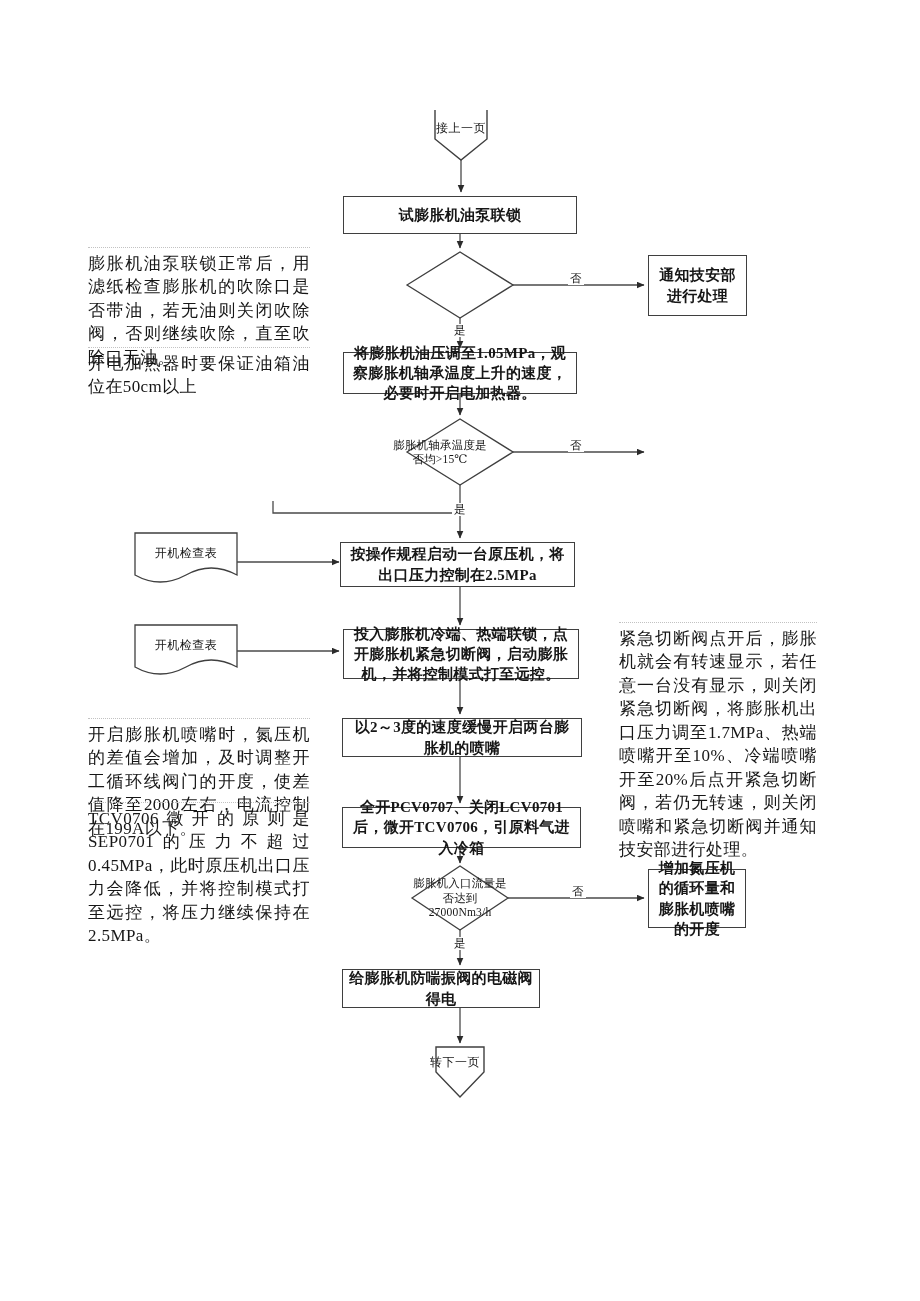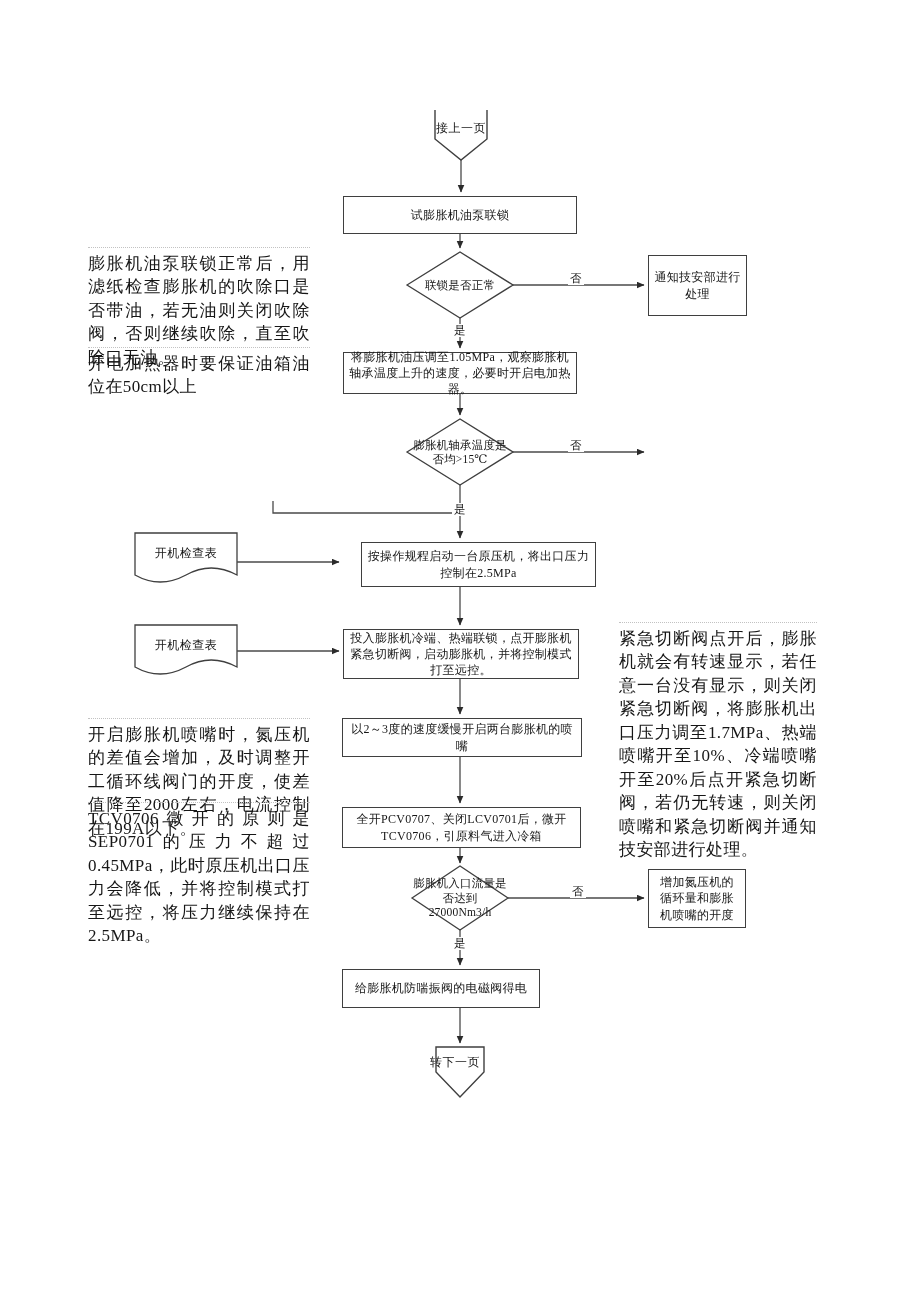--- a/index.html
+++ b/index.html
@@ -4,21 +4,21 @@
 <style>
   html,body{margin:0;padding:0;background:#ffffff;}
   #canvas{
     position:relative;width:920px;height:1301px;margin:0 auto;background:#ffffff;
     font-family:"Liberation Serif","DejaVu Serif",serif;color:#161616;overflow:hidden;
   }
   #shapes{position:absolute;left:0;top:0;width:920px;height:1301px;}
   .node{
     position:absolute;box-sizing:border-box;border:1.4px solid #3f3f3f;background:#fff;
     display:flex;align-items:center;justify-content:center;text-align:center;
-    font-size:12px;line-height:1.35;padding:16px 5px;letter-spacing:0.3px;
+    font-size:15px;line-height:1.35;padding:16px 5px;letter-spacing:0.3px;font-weight:bold;
   }
   .dtext{
     position:absolute;box-sizing:border-box;display:flex;align-items:center;justify-content:center;
     text-align:center;font-size:11.5px;line-height:1.25;letter-spacing:0.2px;
   }
   .ctext{
     position:absolute;box-sizing:border-box;display:flex;align-items:center;justify-content:center;
     text-align:center;font-size:12px;letter-spacing:0.5px;
   }
   .lbl{
@@ -72,29 +72,28 @@
       <line x1="460" y1="1008" x2="460" y2="1043" marker-end="url(#arr)"></line>
     </g>
   </svg>
 
   <div class="ctext" style="left:431px;top:118px;width:60px;height:20px">接上一页</div>
   <div class="ctext" style="left:424px;top:1052px;width:62px;height:20px">转下一页</div>
 
   <div class="node" style="left:343px;top:196px;width:234px;height:38px">试膨胀机油泵联锁</div>
   <div class="node" style="left:648px;top:255px;width:99px;height:61px">通知技安部进行处理</div>
   <div class="node" style="left:343px;top:352px;width:234px;height:42px">将膨胀机油压调至1.05MPa，观察膨胀机轴承温度上升的速度，必要时开启电加热器。</div>
-  <div class="node" style="left:361px;top:542px;width:235px;height:45px">按操作规程启动一台原压机，将出口压力控制在2.5MPa</div>
+  <div class="node" style="left:340px;top:542px;width:235px;height:45px">按操作规程启动一台原压机，将出口压力控制在2.5MPa</div>
   <div class="node" style="left:343px;top:629px;width:236px;height:50px">投入膨胀机冷端、热端联锁，点开膨胀机紧急切断阀，启动膨胀机，并将控制模式打至远控。</div>
   <div class="node" style="left:342px;top:718px;width:240px;height:39px">以2～3度的速度缓慢开启两台膨胀机的喷嘴</div>
   <div class="node" style="left:342px;top:807px;width:239px;height:41px">全开PCV0707、关闭LCV0701后，微开TCV0706，引原料气进入冷箱</div>
   <div class="node" style="left:648px;top:869px;width:98px;height:59px">增加氮压机的循环量和膨胀机喷嘴的开度</div>
   <div class="node" style="left:342px;top:969px;width:198px;height:39px">给膨胀机防喘振阀的电磁阀得电</div>
 
-  <div class="dtext" style="left:404px;top:263px;width:112px;height:44px">联锁是否正常</div>
-  <div class="dtext" style="left:408px;top:430px;width:104px;height:44px">膨胀机轴承温度是否均&gt;15℃</div>
+  <div class="dtext" style="left:388px;top:430px;width:104px;height:44px">膨胀机轴承温度是否均&gt;15℃</div>
   <div class="dtext" style="left:412px;top:870px;width:96px;height:56px">膨胀机入口流量是否达到27000Nm3/h</div>
 
   <div class="ctext" style="left:135px;top:543px;width:102px;height:20px">开机检查表</div>
   <div class="ctext" style="left:135px;top:635px;width:102px;height:20px">开机检查表</div>
 
   <div class="lbl" style="left:568px;top:272px">否</div>
   <div class="lbl" style="left:452px;top:324px">是</div>
   <div class="lbl" style="left:568px;top:439px">否</div>
   <div class="lbl" style="left:452px;top:503px">是</div>
   <div class="lbl" style="left:570px;top:885px">否</div>

